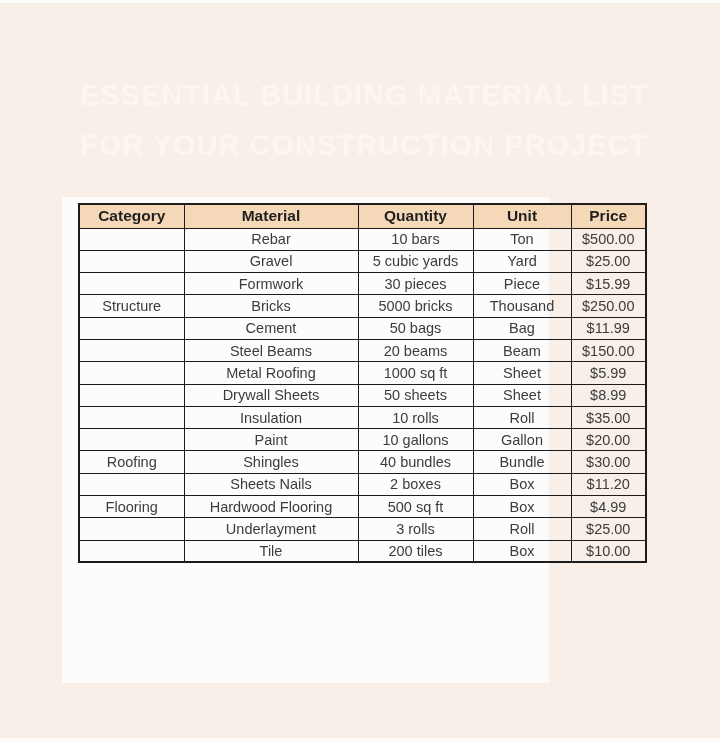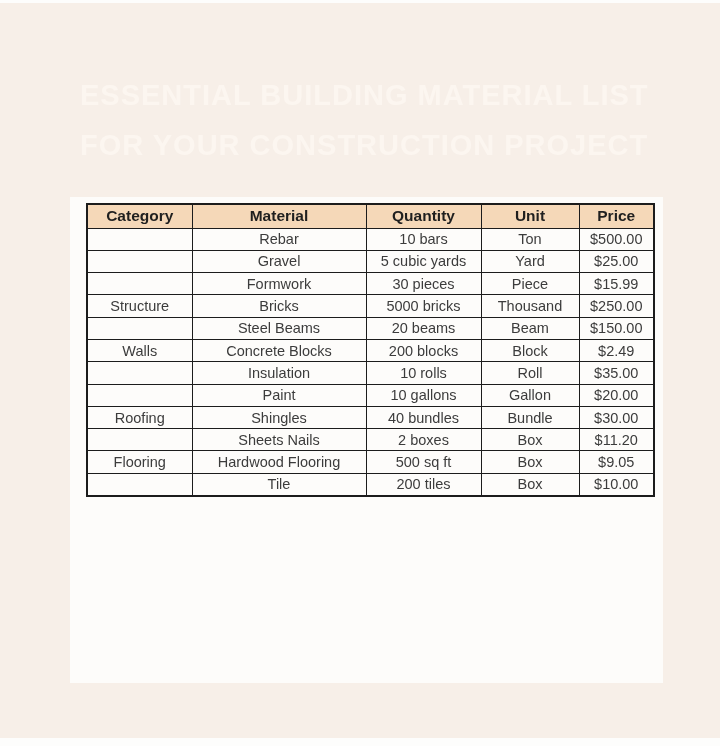--- a/index.html
+++ b/index.html
@@ -31,22 +31,22 @@
     left:80px;top:70px;width:580px;
     color:var(--title);
     font-size:29px;
     font-weight:700;
     letter-spacing:1px;
     line-height:50px;
     white-space:nowrap;
   }
   .table-panel{
     position:absolute;
-    left:70px;top:197px;
-    width:593px;height:486px;
+    left:62px;top:197px;
+    width:487px;height:486px;
     background:var(--panel);
   }
   table.materials{
     margin:6px 0 0 16px;
     width:567px;
     border-collapse:collapse;
     table-layout:fixed;
   }
   table.materials col.c-category{width:105px;}
   table.materials col.c-material{width:174px;}
@@ -127,31 +127,45 @@
         </tr>
         <tr>
           <td>Structure</td>
           <td>Bricks</td>
           <td>5000 bricks</td>
           <td>Thousand</td>
           <td>$250.00</td>
         </tr>
         <tr>
           <td></td>
+          <td>Cement</td>
+          <td>50 bags</td>
+          <td>Bag</td>
+          <td>$11.99</td>
+        </tr>
+        <tr>
+          <td></td>
           <td>Steel Beams</td>
           <td>20 beams</td>
           <td>Beam</td>
           <td>$150.00</td>
         </tr>
         <tr>
-          <td>Walls</td>
-          <td>Concrete Blocks</td>
-          <td>200 blocks</td>
-          <td>Block</td>
-          <td>$2.49</td>
+          <td></td>
+          <td>Metal Roofing</td>
+          <td>1000 sq ft</td>
+          <td>Sheet</td>
+          <td>$5.99</td>
+        </tr>
+        <tr>
+          <td></td>
+          <td>Drywall Sheets</td>
+          <td>50 sheets</td>
+          <td>Sheet</td>
+          <td>$8.99</td>
         </tr>
         <tr>
           <td></td>
           <td>Insulation</td>
           <td>10 rolls</td>
           <td>Roll</td>
           <td>$35.00</td>
         </tr>
         <tr>
           <td></td>
@@ -172,21 +186,28 @@
           <td>Sheets Nails</td>
           <td>2 boxes</td>
           <td>Box</td>
           <td>$11.20</td>
         </tr>
         <tr>
           <td>Flooring</td>
           <td>Hardwood Flooring</td>
           <td>500 sq ft</td>
           <td>Box</td>
-          <td>$9.05</td>
+          <td>$4.99</td>
+        </tr>
+        <tr>
+          <td></td>
+          <td>Underlayment</td>
+          <td>3 rolls</td>
+          <td>Roll</td>
+          <td>$25.00</td>
         </tr>
         <tr>
           <td></td>
           <td>Tile</td>
           <td>200 tiles</td>
           <td>Box</td>
           <td>$10.00</td>
         </tr>
       </tbody>
   </table>

